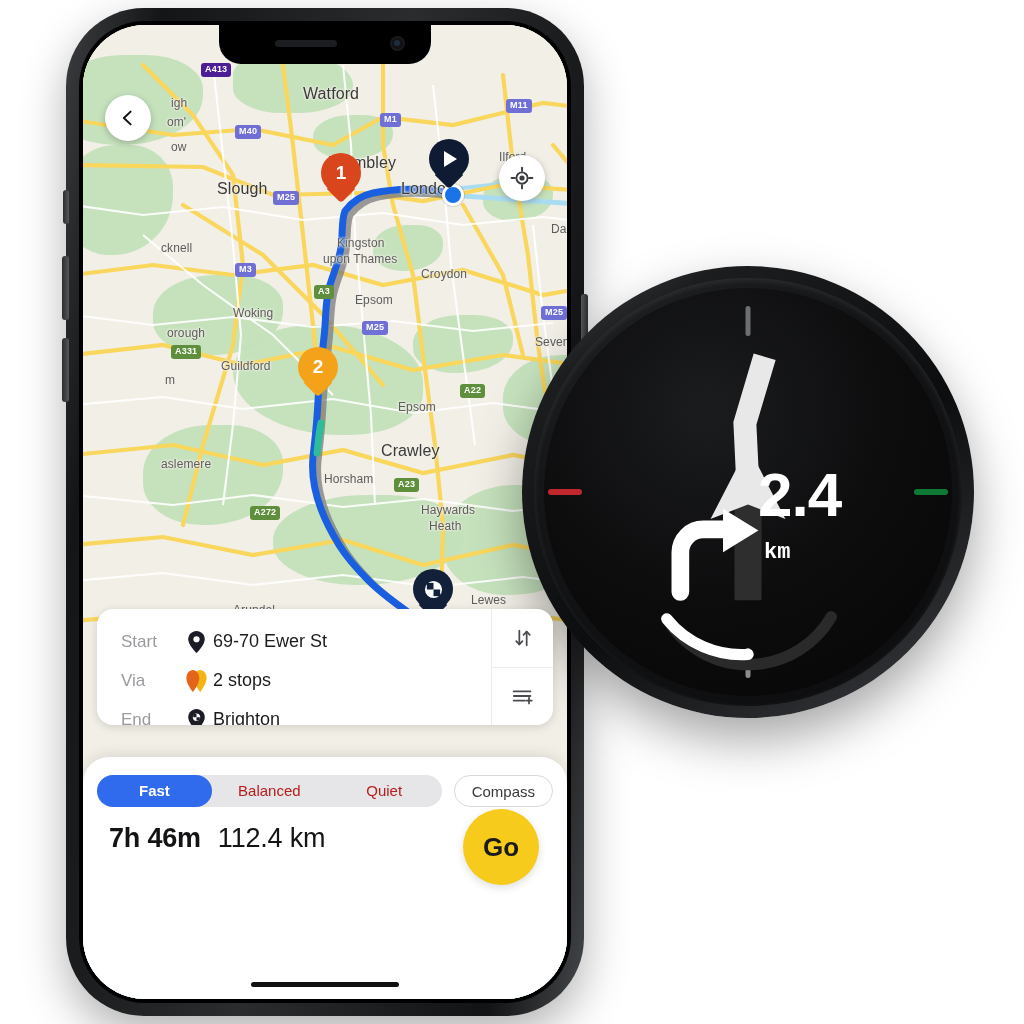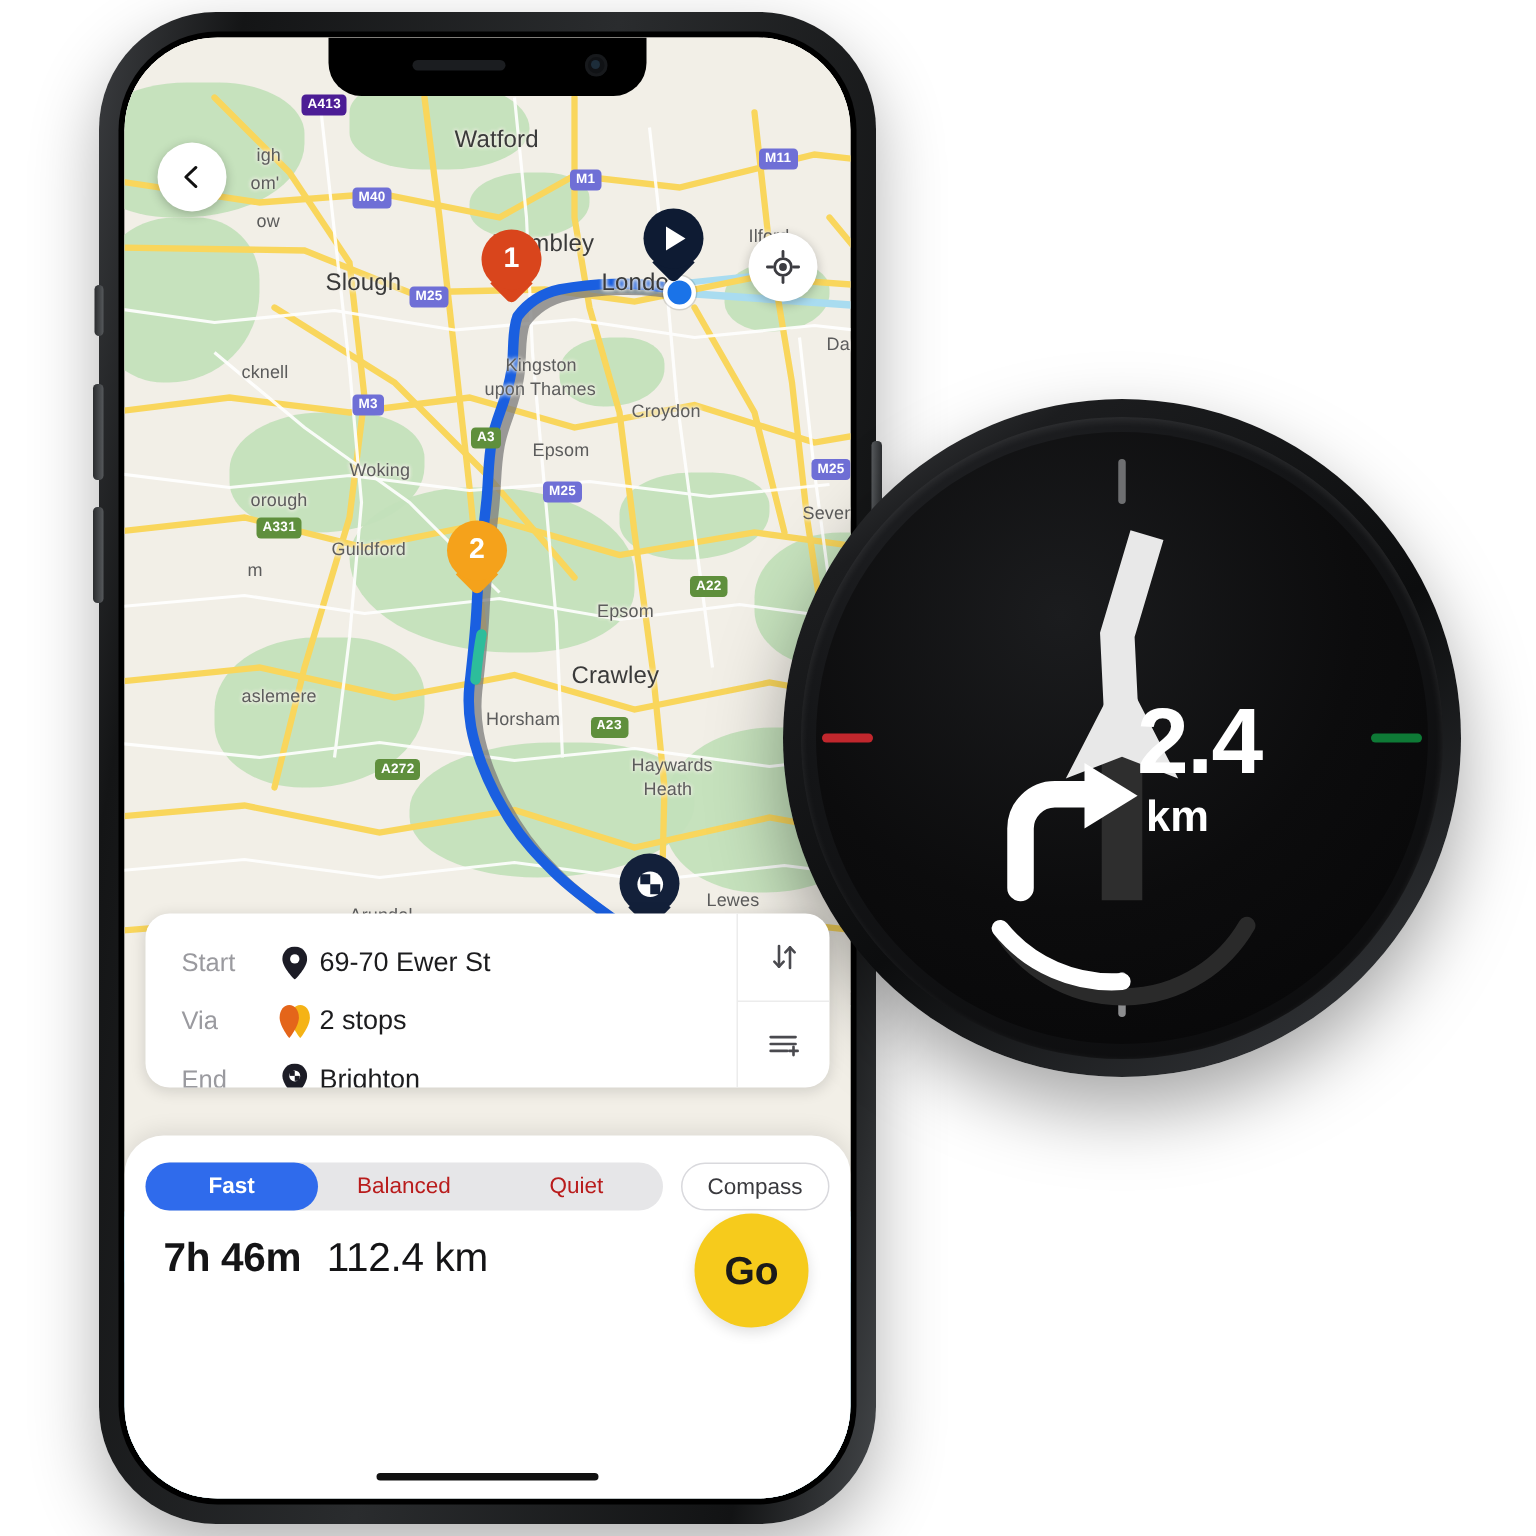--- a/index.html
+++ b/index.html
@@ -175,21 +175,21 @@
                 background: radial-gradient(circle at 40% 30%, #1b1c1e 0%, #0c0c0d 52%, #060607 100%);
                 overflow:hidden; }
   .tick { position:absolute; border-radius:3px; }
   .tick-top { left:50%; transform:translateX(-50%); top:18px; width:5px; height:30px; background:#6e6f71; }
   .tick-bot { left:50%; transform:translateX(-50%); bottom:18px; width:5px; height:30px; background:#8c8d8f; }
   .tick-left { left:4px; top:50%; transform:translateY(-50%); width:34px; height:6px; background:#c1272d; }
   .tick-right{ right:4px; top:50%; transform:translateY(-50%); width:34px; height:6px; background:#0e7a36; }
   .wsvg { position:absolute; inset:0; }
   .w-dist { position:absolute; left:214px; top:176px; color:#fff; line-height:1; }
   .w-num { font-size:62px; font-weight:700; letter-spacing:-1px; }
-  .w-unit { font-size:29px; font-weight:700; margin-left:6px; display:block; margin-top:5px; }
+  .w-unit { font-size:22px; font-weight:700; margin-left:6px; display:block; margin-top:16px;font-family:Liberation Mono, monospace; }
 </style>
 </head>
 <body>
 
 <div id="scene">
 
   <div class="phone">
     <div class="side-btn sb-silent"></div>
     <div class="side-btn sb-vup"></div>
     <div class="side-btn sb-vdn"></div>
@@ -307,21 +307,21 @@
               <div class="shield m" style="left: 297px; top: 88px;">M1</div>
               <div class="shield m" style="left: 423px; top: 74px;">M11</div>
               <div class="shield m" style="left: 190px; top: 166px;">M25</div>
               <div class="shield m" style="left: 152px; top: 238px;">M3</div>
               <div class="shield a" style="left: 231px; top: 260px;">A3</div>
               <div class="shield m" style="left: 279px; top: 296px;">M25</div>
               <div class="shield m" style="left: 458px; top: 281px;">M25</div>
               <div class="shield a" style="left: 88px; top: 320px;">A331</div>
               <div class="shield a" style="left: 377px; top: 359px;">A22</div>
               <div class="shield a" style="left: 167px; top: 481px;">A272</div>
-              <div class="shield a" style="left: 311px; top: 453px; font-family: Liberation Mono, monospace;">A23</div>
+              <div class="shield a" style="left: 311px; top: 453px;">A23</div>
               <div class="shield a" style="left: 442px; top: 468px;">A26</div>
               <div class="shield a" style="left: 411px; top: 596px;">A26</div>
               <div class="shield y" style="left: 118px; top: 38px;">A413</div>
             </div>
 
           <div class="userdot" style="left:370px; top:170px;"></div>
 
           <div class="pin pin-start" style="left:366px; top:166px;">
             <div class="tail"></div>
               <div class="body"></div>

